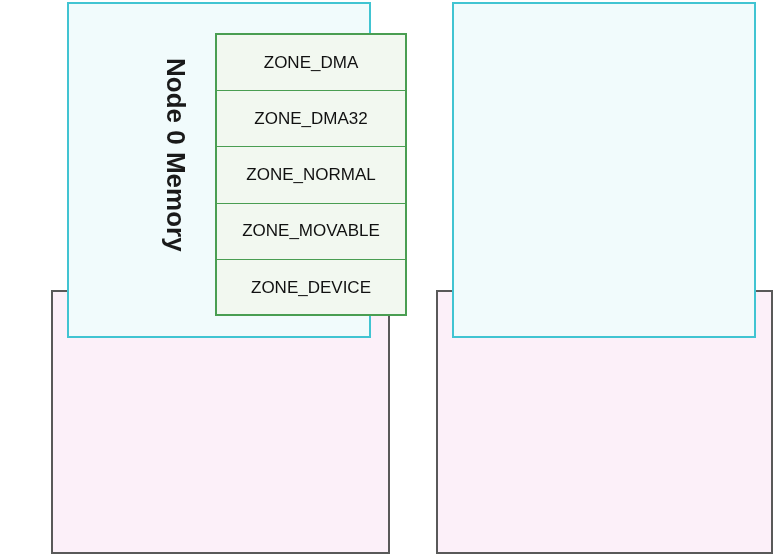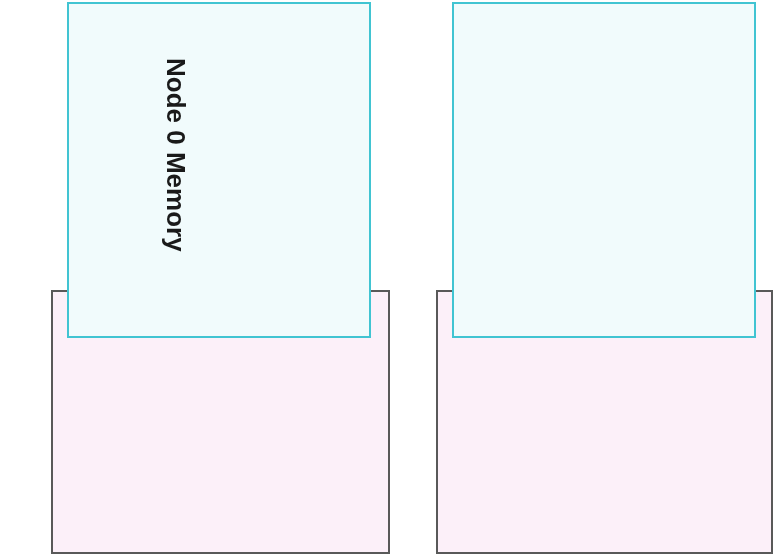--- a/index.html
+++ b/index.html
@@ -116,20 +116,27 @@
 
   <div class="node-box left">
     
 
     
   </div>
 
   <div class="mem-box left">
     <div class="mem-label left">Node 0 Memory</div>
 
+    <div class="zone-stack left">
+      <div class="zone-row">ZONE_DMA</div>
+      <div class="zone-row">ZONE_DMA32</div>
+      <div class="zone-row">ZONE_NORMAL</div>
+      <div class="zone-row">ZONE_MOVABLE</div>
+      <div class="zone-row">ZONE_DEVICE</div>
+    </div>
   </div>
 
   <div class="node-box right">
     
 
     
   </div>
 
   <div class="mem-box right">
     

